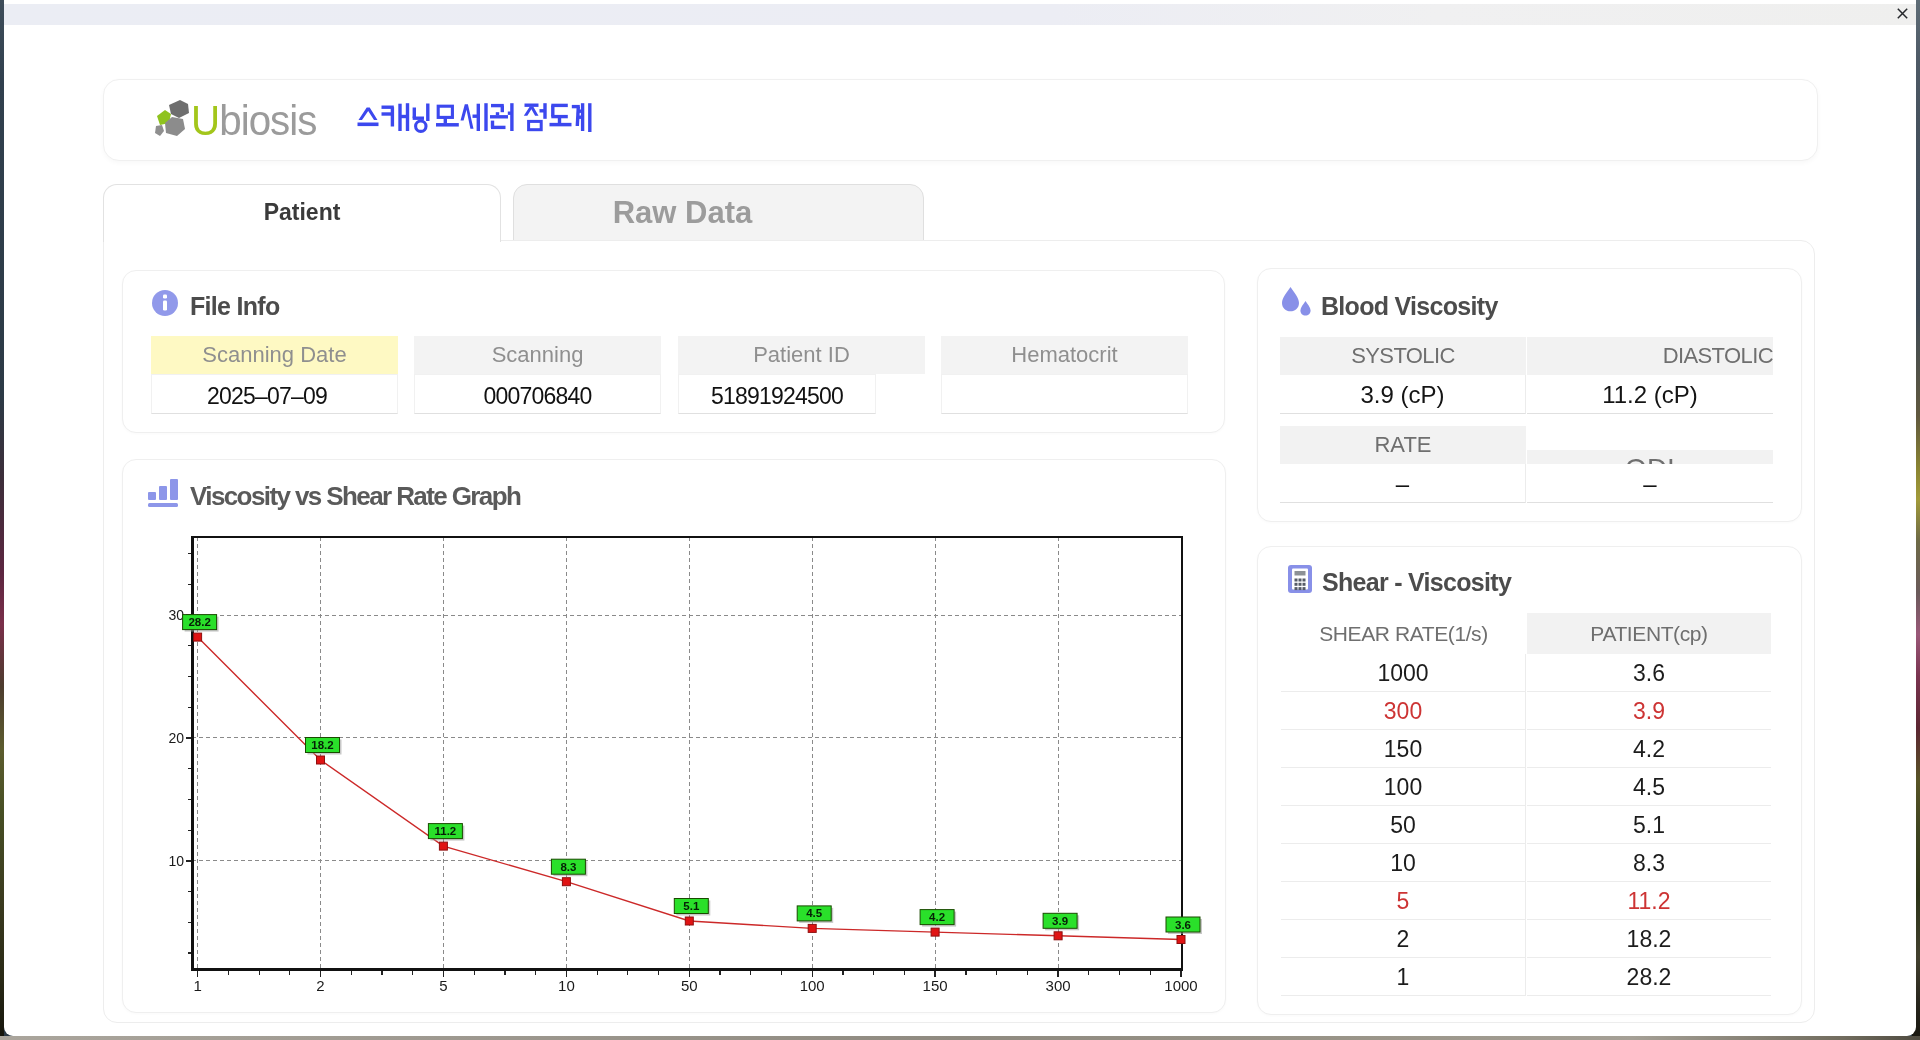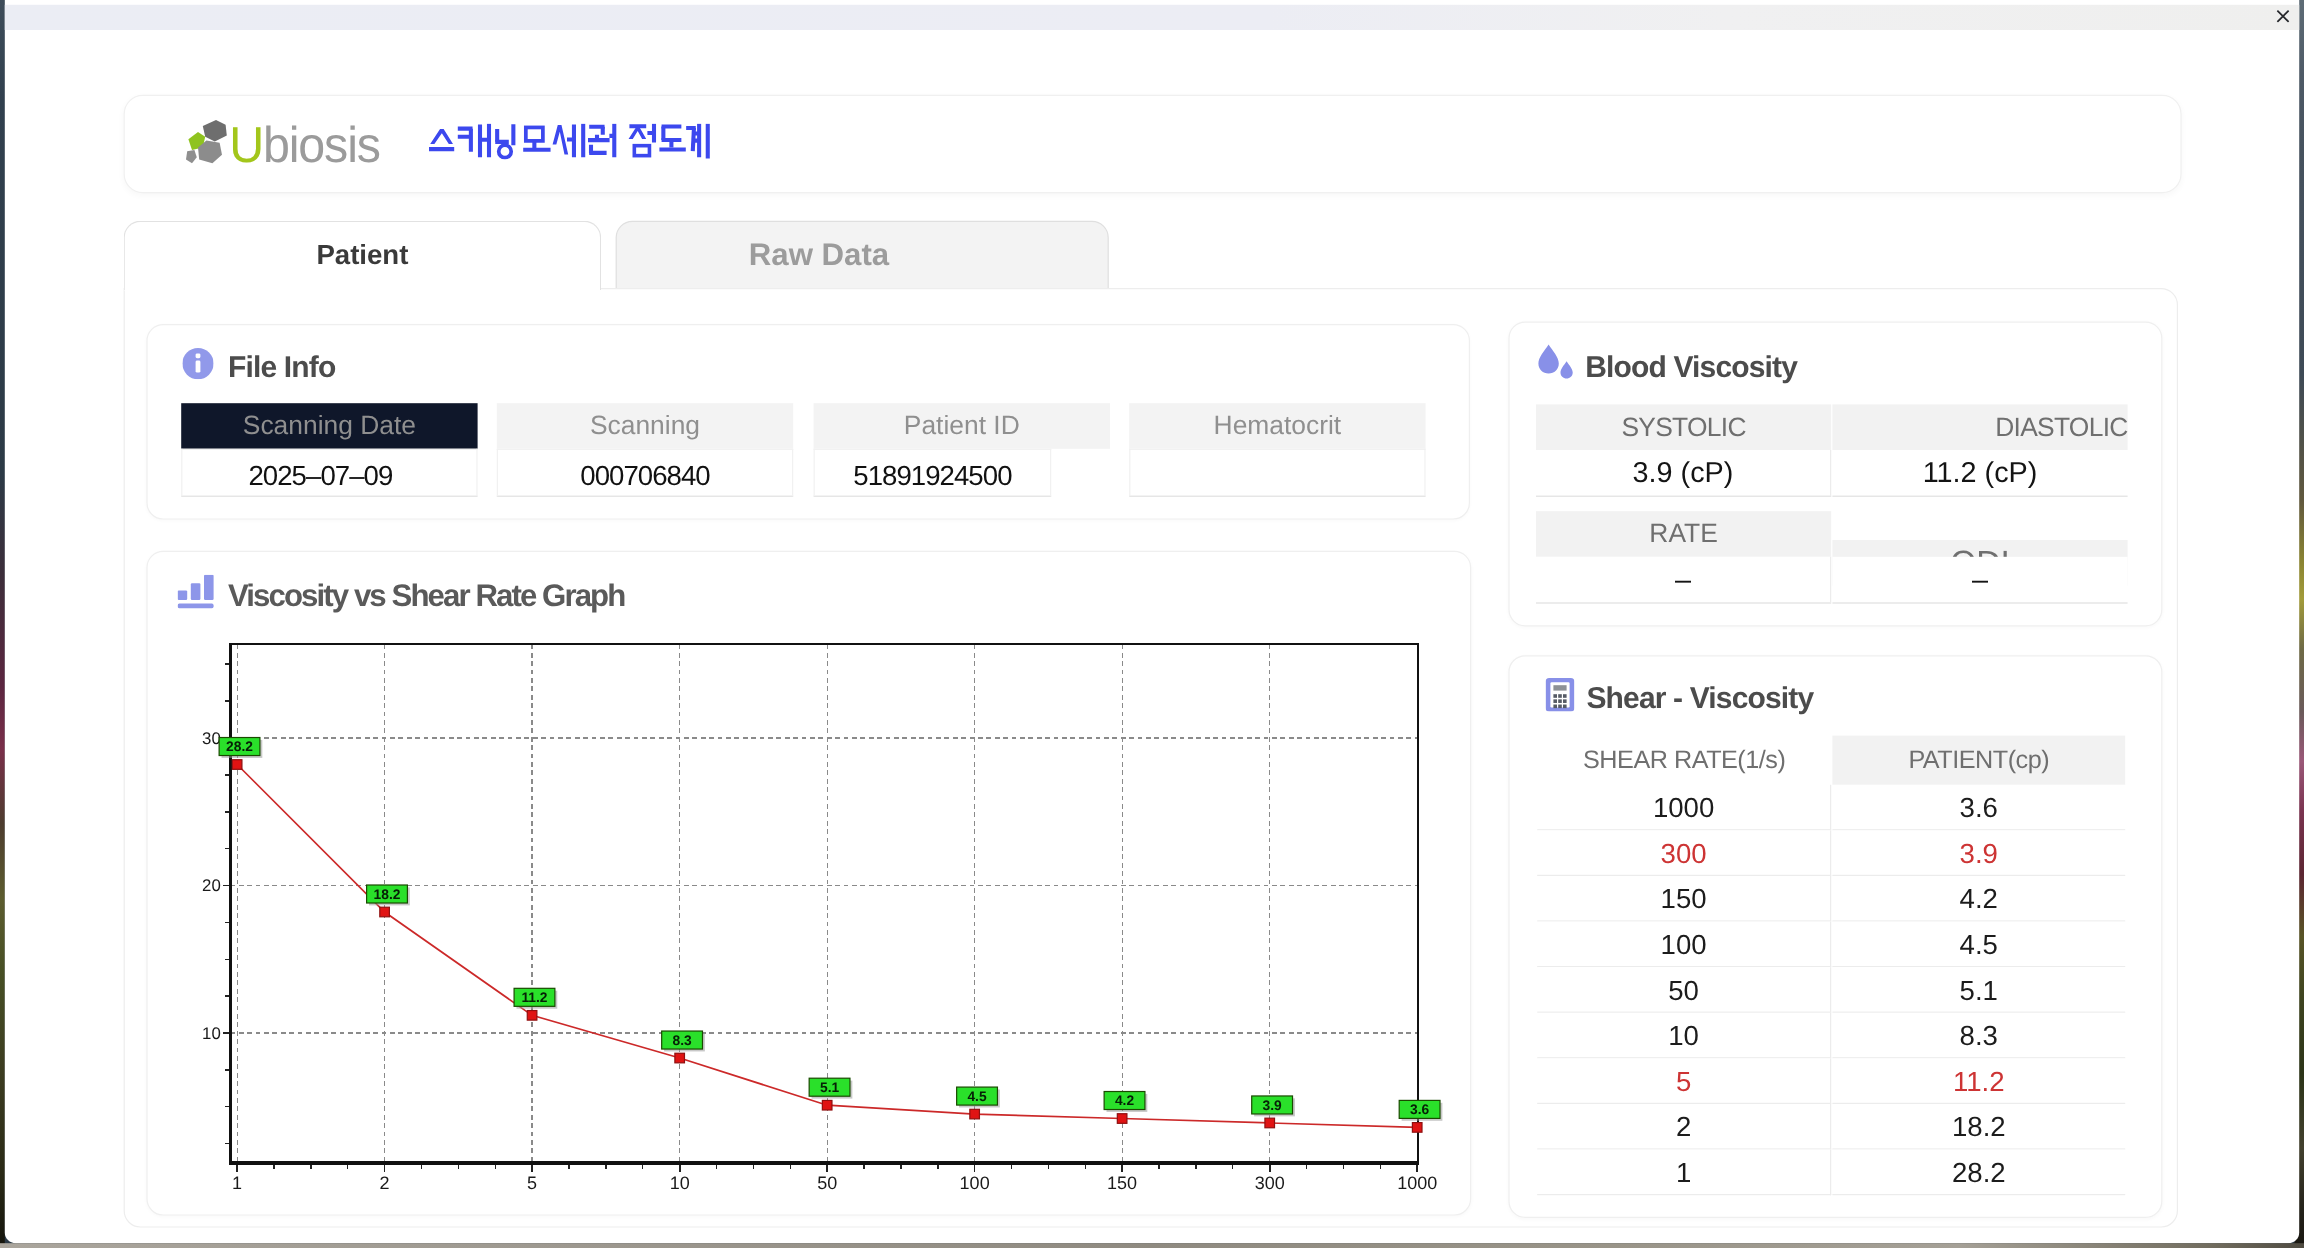--- a/index.html
+++ b/index.html
@@ -61,32 +61,32 @@
 <line x1="202.5" y1="13.6" x2="202.5" y2="20" stroke="#3c48ee" stroke-width="3.4"></line>
 <line x1="192.5" y1="21.6" x2="214.5" y2="21.6" stroke="#3c48ee" stroke-width="3.5"></line>
 <line x1="214.8" y1="3.6" x2="222.8" y2="3.6" stroke="#3c48ee" stroke-width="3.4"></line>
 <line x1="221.3" y1="3.6" x2="220.3" y2="23" stroke="#3c48ee" stroke-width="3.4"></line>
 <line x1="225.6" y1="0.2" x2="225.6" y2="28" stroke="#3c48ee" stroke-width="3.4"></line>
 <line x1="232.8" y1="0.2" x2="232.8" y2="29" stroke="#3c48ee" stroke-width="3.4"></line>
 <line x1="221.5" y1="8.2" x2="225.6" y2="8.2" stroke="#3c48ee" stroke-width="3.4"></line>
 <line x1="221.5" y1="14.2" x2="225.6" y2="14.2" stroke="#3c48ee" stroke-width="3.4"></line>
 </svg>
 <div style="position:absolute;left:513px;top:184px;width:411px;height:57px;background:#f3f3f3;border:1px solid #dfdfdf;border-radius:14px 14px 0 0;"></div>
-<div style="position:absolute;left:513px;top:184px;width:339px;height:57px;line-height:57px;text-align:center;font-size:26px;font-weight:bold;color:#9c9c9c;">Raw Data</div>
+<div style="position:absolute;left:513px;top:184px;width:339px;height:57px;line-height:57px;text-align:center;font-size:31px;font-weight:bold;color:#9c9c9c;">Raw Data</div>
 <div style="position:absolute;left:103px;top:240px;width:1712px;height:783px;background:#fff;border:1px solid #ededed;border-radius:0 14px 14px 14px;"></div>
 <div style="position:absolute;left:103px;top:184px;width:398px;height:58px;background:#fff;border:1px solid #e2e2e2;border-bottom:none;border-radius:14px 14px 0 0;"></div>
 <div style="position:absolute;left:103px;top:184px;width:398px;height:57px;line-height:57px;text-align:center;font-size:23px;font-weight:bold;color:#3a3a3a;">Patient</div>
 <div class="card" style="left:122px;top:270px;width:1103px;height:163px"></div>
 <svg style="position:absolute;left:152px;top:290px" width="26" height="26" viewBox="0 0 26 26">
 <circle cx="13" cy="13" r="13" fill="#9199ea"></circle>
 <rect x="11" y="10.5" width="4" height="10" rx="1.2" fill="#fff"></rect>
 <rect x="11" y="4.5" width="4" height="4" rx="1.2" fill="#fff"></rect>
   </svg>
 <div class="ct" style="left:190px;top:292px">File Info</div>
-<div style="position:absolute;left:151px;top:336px;width:247px;height:38px;background:#0f172a;line-height:38px;text-align:center;font-size:22px;color:#8f8f8f;">Scanning Date</div>
+<div style="position:absolute;left:151px;top:336px;width:247px;height:38px;background:#fef9c3;line-height:38px;text-align:center;font-size:22px;color:#8f8f8f;">Scanning Date</div>
 <div style="position:absolute;left:151px;top:374px;width:247px;height:40px;background:#fff;border:1px solid #f1f1f1;border-bottom:1.5px solid #e0e0e0;line-height:43px;text-align:center;font-size:23px;letter-spacing:-0.8px;color:#111;padding-right:15px;">2025–07–09</div>
 <div style="position:absolute;left:414px;top:336px;width:247px;height:38px;background:#f3f3f3;line-height:38px;text-align:center;font-size:22px;color:#8f8f8f;">Scanning</div>
 <div style="position:absolute;left:414px;top:374px;width:247px;height:40px;background:#fff;border:1px solid #f1f1f1;border-bottom:1.5px solid #e0e0e0;line-height:43px;text-align:center;font-size:23px;letter-spacing:-0.8px;color:#111;">000706840</div>
 <div style="position:absolute;left:678px;top:336px;width:247px;height:38px;background:#f3f3f3;line-height:38px;text-align:center;font-size:22px;color:#8f8f8f;">Patient ID</div>
 <div style="position:absolute;left:678px;top:374px;width:198px;height:40px;background:#fff;border:1px solid #f1f1f1;border-bottom:1.5px solid #e0e0e0;line-height:43px;text-align:center;font-size:23px;letter-spacing:-0.8px;color:#111;">51891924500</div>
 <div style="position:absolute;left:941px;top:336px;width:247px;height:38px;background:#f3f3f3;line-height:38px;text-align:center;font-size:22px;color:#8f8f8f;">Hematocrit</div>
 <div style="position:absolute;left:941px;top:374px;width:247px;height:40px;background:#fff;border:1px solid #f1f1f1;border-bottom:1.5px solid #e0e0e0;line-height:43px;text-align:center;font-size:23px;letter-spacing:-0.8px;color:#111;"></div>
 <div class="card" style="left:122px;top:459px;width:1104px;height:554px"></div>
 <svg style="position:absolute;left:148px;top:479px" width="33" height="28" viewBox="0 0 33 28">
 <rect x="0" y="13" width="8" height="8" rx="1" fill="#8d96e9"></rect>

